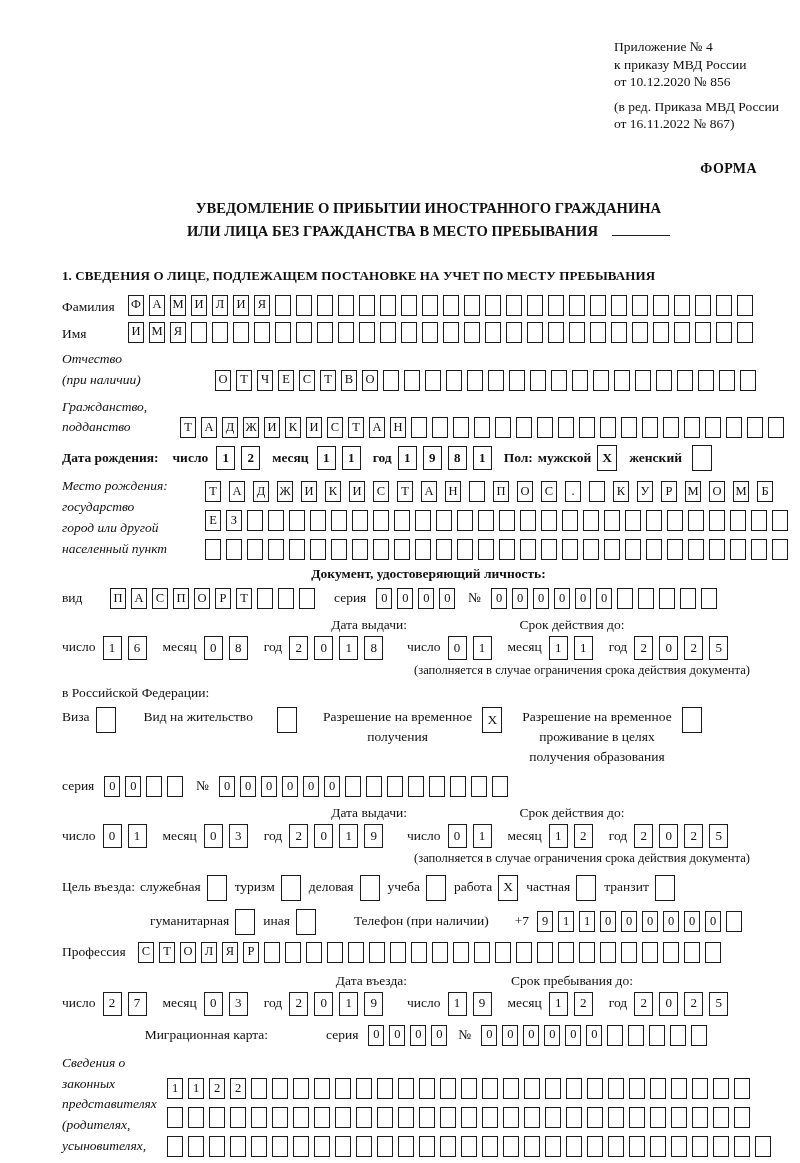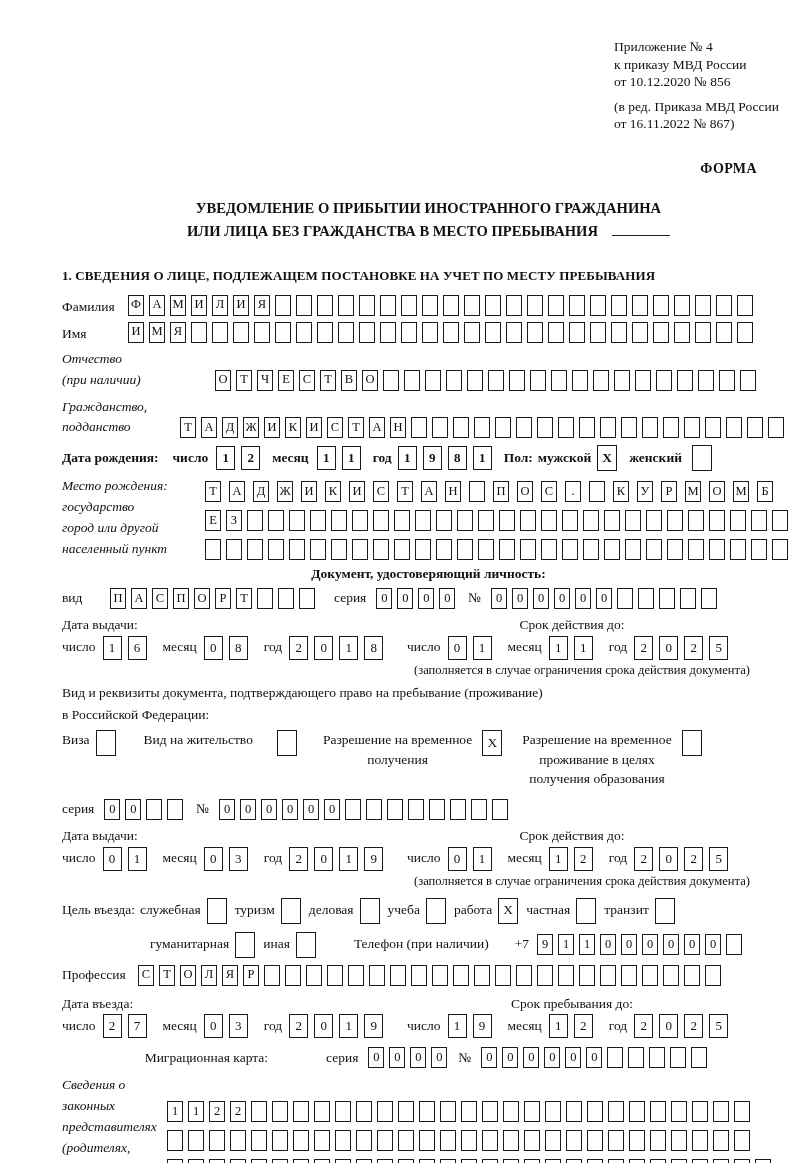--- a/index.html
+++ b/index.html
@@ -41,21 +41,21 @@
   .cells.wide .cell{margin-right:8px;}
   .cellcol > .cells{margin-bottom:8px;}
   .cellcol > .cells:last-child{margin-bottom:0;}
   
   .dcells{display:flex;}
   .dcells .cell{flex:0 0 19px;width:19px;height:24px;margin-right:6px;font-size:13px;}
   .dgroup{display:flex;align-items:center;}
   .dgroup .lbl{margin-right:7px;}
   .dgroup .dcells{margin-right:10px;}
   .date-heads{display:flex;margin-top:8px;}
-  .date-heads .dh1{width:345px;text-align:left;}
+  .date-heads .dh1{width:345px;text-align:right;}
   .date-heads .dh2{width:330px;text-align:center;}
   .date-row{display:flex;margin-top:2px;}
   .date-row .g1{width:345px;}
   .note{font-size:12.6px;text-align:right;margin:3px 45px 0 0;}
   
   .cb{
     box-sizing:border-box;display:inline-flex;flex:0 0 20px;width:20px;height:26px;
     border:1.6px solid #1c1c1c;align-items:center;justify-content:center;
     font-size:13.5px;background:#fff;vertical-align:middle;
   }
@@ -435,21 +435,20 @@
       <span class="dcells">
           <span class="cell">2</span>
           <span class="cell">0</span>
           <span class="cell">2</span>
           <span class="cell">5</span>
         </span>
     </div>
   </div>
   <div class="note">(заполняется в случае ограничения срока действия документа)</div>
 
-  <div style="margin-top:6px;">Вид и реквизиты документа, подтверждающего право на пребывание (проживание)</div>
   <div style="margin-top:6px;">в Российской Федерации:</div>
 
   <div class="optrow">
     <div class="opt">
       <span class="txt">Виза</span>
       <span class="cb" style="margin-left:6px;"></span>
     </div>
     <div class="opt" style="margin-left:28px;">
       <span class="txt">Вид на жительство</span>
       <span class="cb" style="margin-left:24px;"></span>

